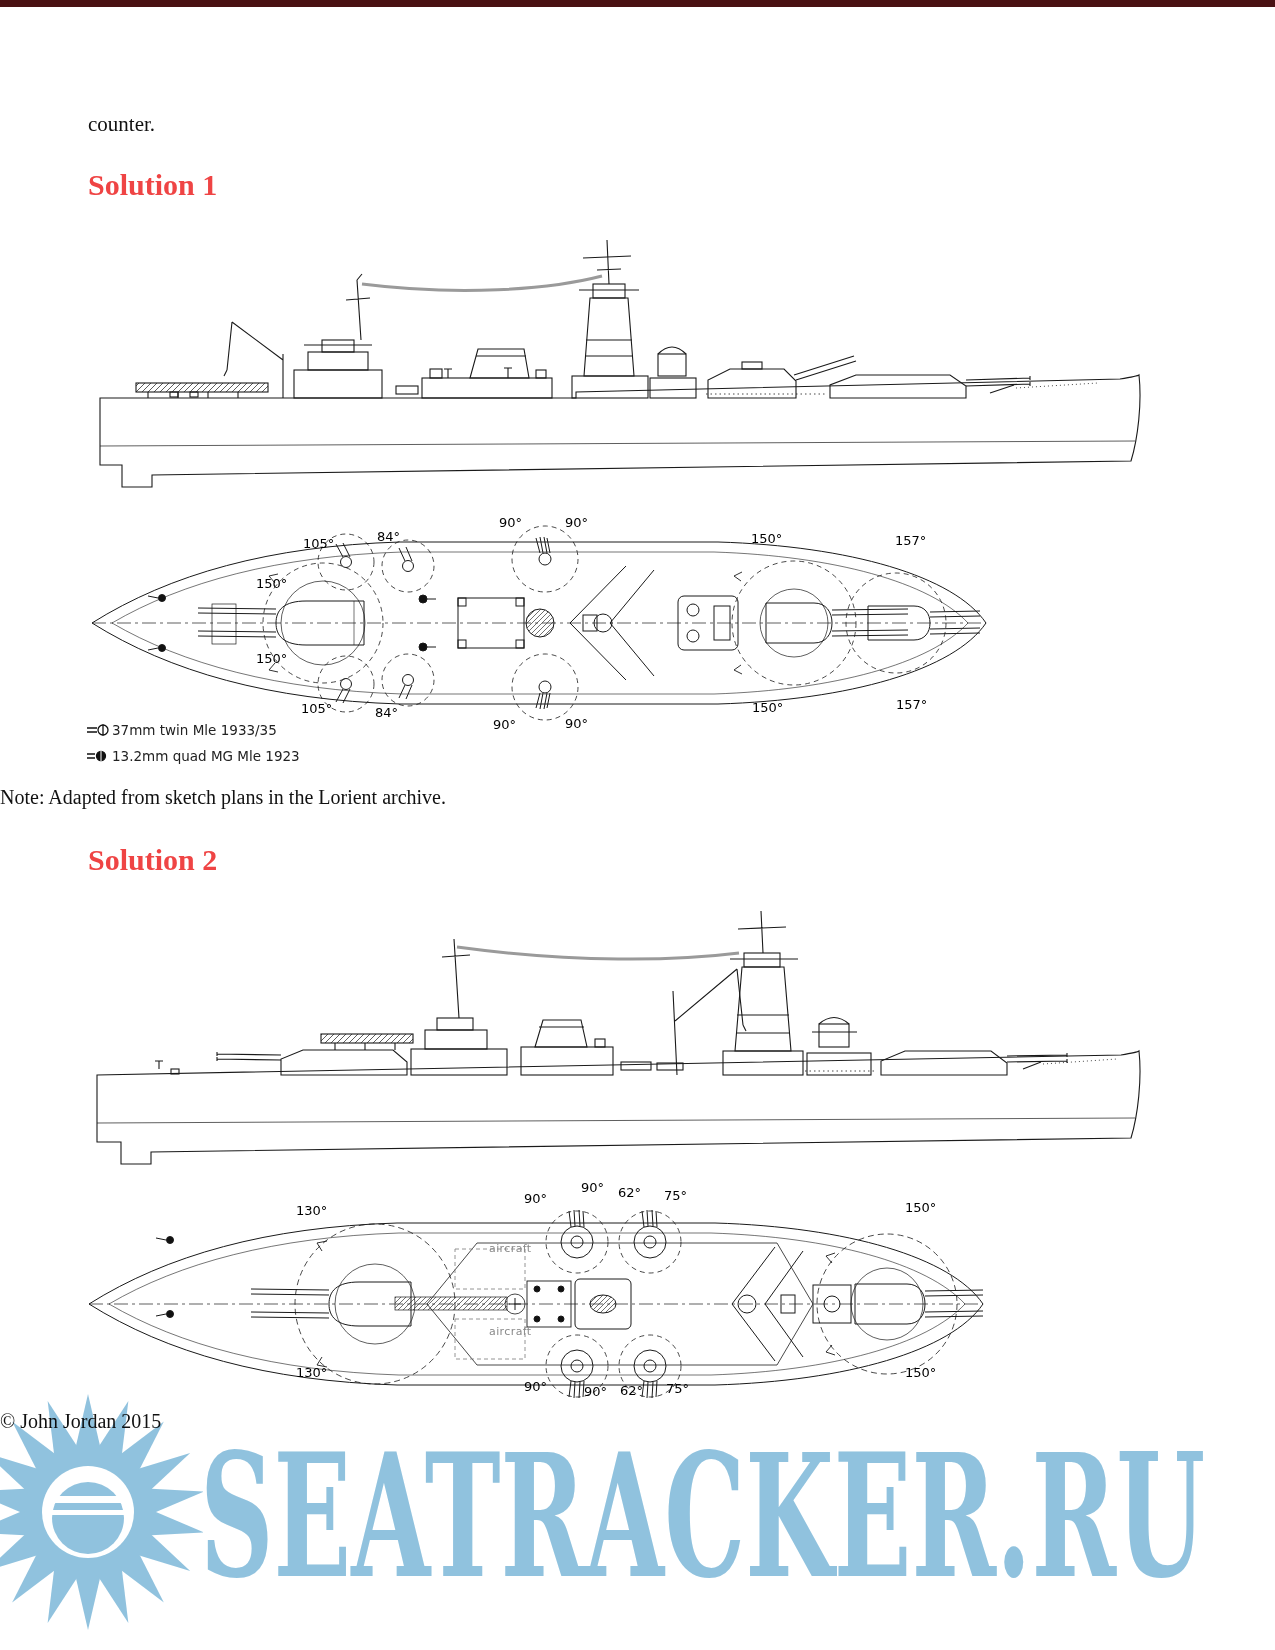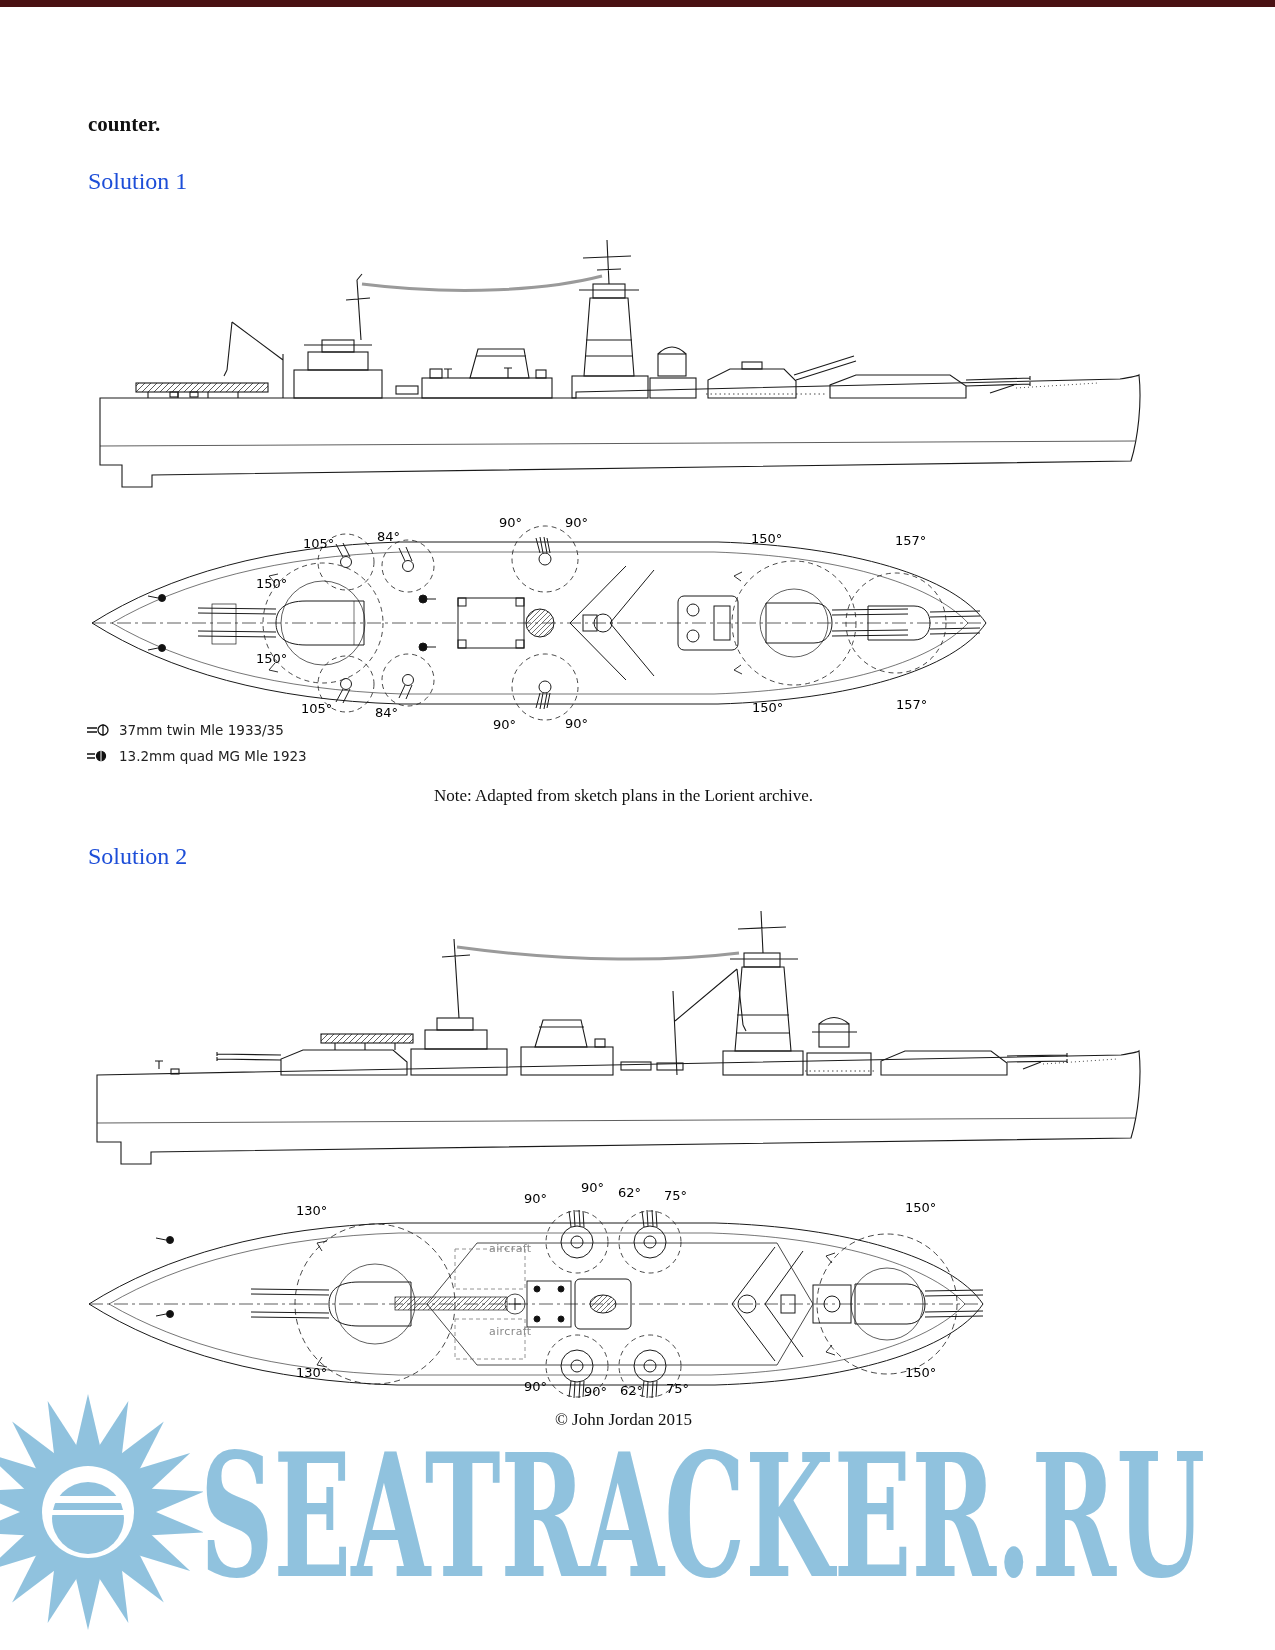--- a/index.html
+++ b/index.html
@@ -1,24 +1,24 @@
 <!DOCTYPE html>
 <html><head>
 <meta charset="utf-8">
 <style>
   html,body{margin:0;padding:0;background:#ffffff;}
   .page{position:relative;width:1275px;height:1650px;background:#fff;overflow:hidden;
         font-family:"Liberation Serif",serif;color:#111;}
   .topbar{position:absolute;left:0;top:0;width:1275px;height:7px;background:#4a1113;}
-  .body-text{position:absolute;font-size:21px;color:#111;font-weight:bold;}
-  .heading{position:absolute;font-weight:normal;font-size:24px;color:#1d4ed8;}
-  .center-text{position:absolute;left:16px;width:1215px;text-align:center;font-size:17px;color:#111;}
+  .body-text{position:absolute;font-size:21px;color:#111;}
+  .heading{position:absolute;font-weight:bold;font-size:30px;color:#ef4444;}
+  .center-text{position:absolute;left:0;width:1215px;font-size:20px;color:#111;}
   .ang{position:absolute;font:13px "DejaVu Sans",sans-serif;color:#000000;white-space:nowrap;}
   .acl{position:absolute;font:11px "DejaVu Sans",sans-serif;color:#8a8a8a;letter-spacing:.4px;margin-left:37px;}
-  .legend-row{position:absolute;display:flex;align-items:center;gap:7px;
+  .legend-row{position:absolute;display:flex;align-items:center;gap:0;
               font:13.5px "DejaVu Sans",sans-serif;color:#222;}
   svg.draw{position:absolute;}
   .watermark{position:absolute;left:0;top:1358px;width:1143px;height:292px;
              mix-blend-mode:multiply;opacity:.96;pointer-events:none;}
 </style>
 </head>
 <body>
 
 <div class="page">
   <div class="topbar"></div>

